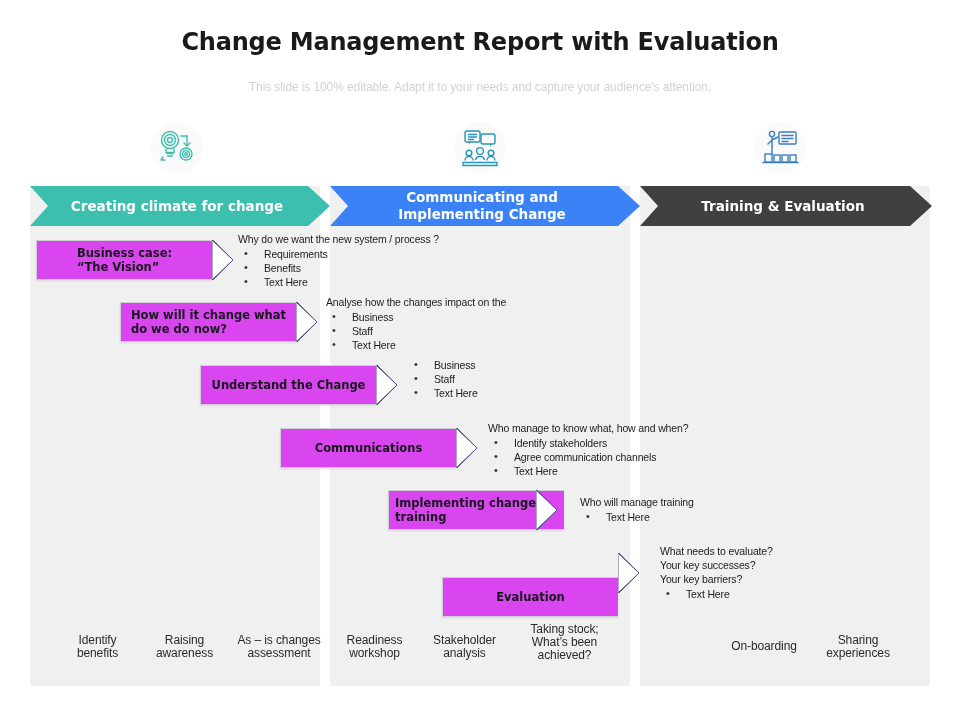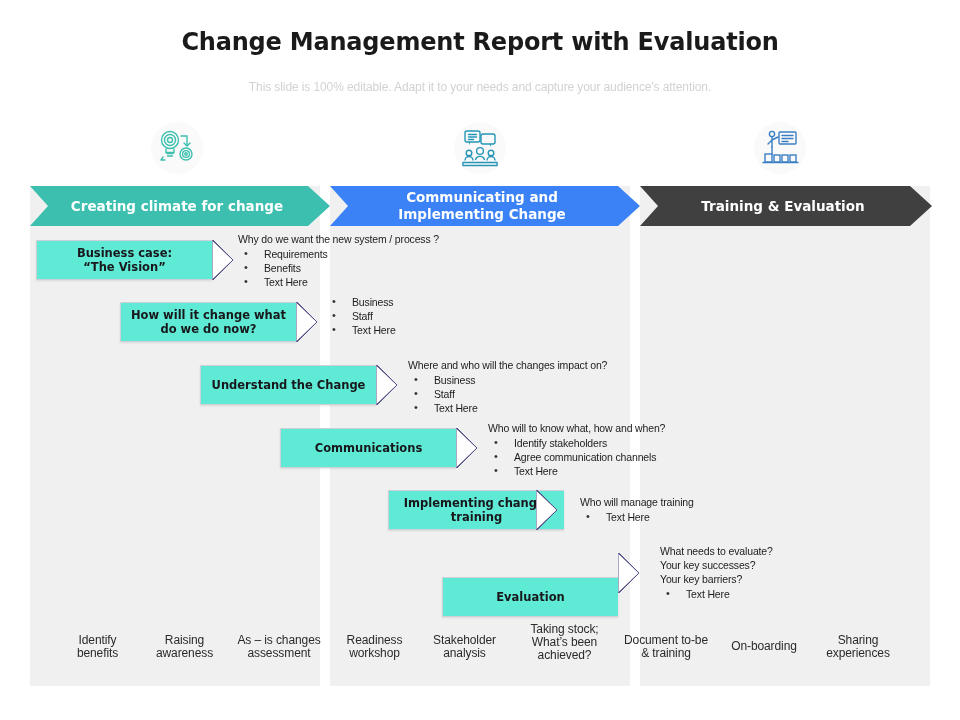--- a/index.html
+++ b/index.html
@@ -83,30 +83,30 @@
   #banner2 {
     left: 640px; width: 292px; background: #404040;
     clip-path: polygon(0 0, calc(100% - 22px) 0, 100% 50%, calc(100% - 22px) 100%, 0 100%, 18px 50%);
   }
   .banner span { display:block; }
 
   
   .step-box {
     position: absolute;
     height: 40px;
-    background: #5eead4;
+    background: #d946ef;
     border: 1px solid #cfcfd8;
     border-right: none;
     display:flex; align-items:center; justify-content:center;
     font-family: "DejaVu Sans", sans-serif;
     font-weight: 700;
     font-size: 11.5px;
     line-height: 14px;
     color: #17171c;
-    text-align:center;
+    text-align:left;
     padding: 0 6px;
     box-shadow: 0 1px 2px rgba(0,0,0,0.10);
   }
   .step-arrow {
     position:absolute;
     width: 22px; height: 40px;
   }
   .step-arrow svg { display:block; }
 
   .step-text {
@@ -242,60 +242,60 @@
       <span>do we do now?</span>
     </div>
   </div>
   <div class="step-arrow" style="left:296px; top:302px;">
     <svg width="22" height="40" viewBox="0 0 22 40" fill="#fff" stroke="#55558C" stroke-width="1">
         <path d="M0 0 L1 0 L21 20 L1 40 L0 40 Z" fill="#fff"></path>
         <path d="M0.5 0.5 L21 20 L0.5 39.5" fill="none"></path>
       </svg>
   </div>
   <div class="step-text" style="left:326px; top:295px; width:270px;">
+    <span class="head">Analyse how the changes impact on the</span>
     <ul>
       <li>Business</li>
       <li>Staff</li>
       <li>Text Here</li>
     </ul>
   </div>
 
   <div class="step-box" style="left:200px; top:365px; width:176px;">
     <div>
       <span>Understand the Change</span>
     </div>
   </div>
   <div class="step-arrow" style="left:376px; top:365px;">
     <svg width="22" height="40" viewBox="0 0 22 40" fill="#fff" stroke="#55558C" stroke-width="1">
         <path d="M0 0 L1 0 L21 20 L1 40 L0 40 Z" fill="#fff"></path>
         <path d="M0.5 0.5 L21 20 L0.5 39.5" fill="none"></path>
       </svg>
   </div>
   <div class="step-text" style="left:408px; top:358px; width:280px;">
-    <span class="head">Where and who will the changes impact on?</span>
     <ul>
       <li>Business</li>
       <li>Staff</li>
       <li>Text Here</li>
     </ul>
   </div>
 
   <div class="step-box" style="left:280px; top:428px; width:176px;">
     <div>
       <span>Communications</span>
     </div>
   </div>
   <div class="step-arrow" style="left:456px; top:428px;">
     <svg width="22" height="40" viewBox="0 0 22 40" fill="#fff" stroke="#55558C" stroke-width="1">
         <path d="M0 0 L1 0 L21 20 L1 40 L0 40 Z" fill="#fff"></path>
         <path d="M0.5 0.5 L21 20 L0.5 39.5" fill="none"></path>
       </svg>
   </div>
   <div class="step-text" style="left:488px; top:421px; width:290px;">
-    <span class="head">Who will to know what, how and when?</span>
+    <span class="head">Who manage to know what, how and when?</span>
     <ul>
       <li>Identify stakeholders</li>
       <li>Agree communication channels</li>
       <li>Text Here</li>
     </ul>
   </div>
 
   <div class="step-box" style="left:368px; top:490px; width:176px;margin-left:20px;">
     <div>
       <span>Implementing change,  training</span>
@@ -352,24 +352,20 @@
   </div>
   <div class="footer-label" style="left:417px; top:634px; width:95px;">
     <span>Stakeholder</span><br>
     <span>analysis</span>
   </div>
   <div class="footer-label" style="left:512px; top:623px; width:105px;">
     <span>Taking stock;</span><br>
     <span>What’s been</span><br>
     <span>achieved?</span>
   </div>
-  <div class="footer-label" style="left:612px; top:634px; width:108px;">
-    <span>Document to-be</span><br>
-    <span>&amp; training</span>
-  </div>
   <div class="footer-label" style="left:715px; top:640px; width:98px;">
     <span>On-boarding</span>
   </div>
   <div class="footer-label" style="left:808px; top:634px; width:100px;">
     <span>Sharing</span><br>
     <span>experiences</span>
   </div>
 
 </div>
 

